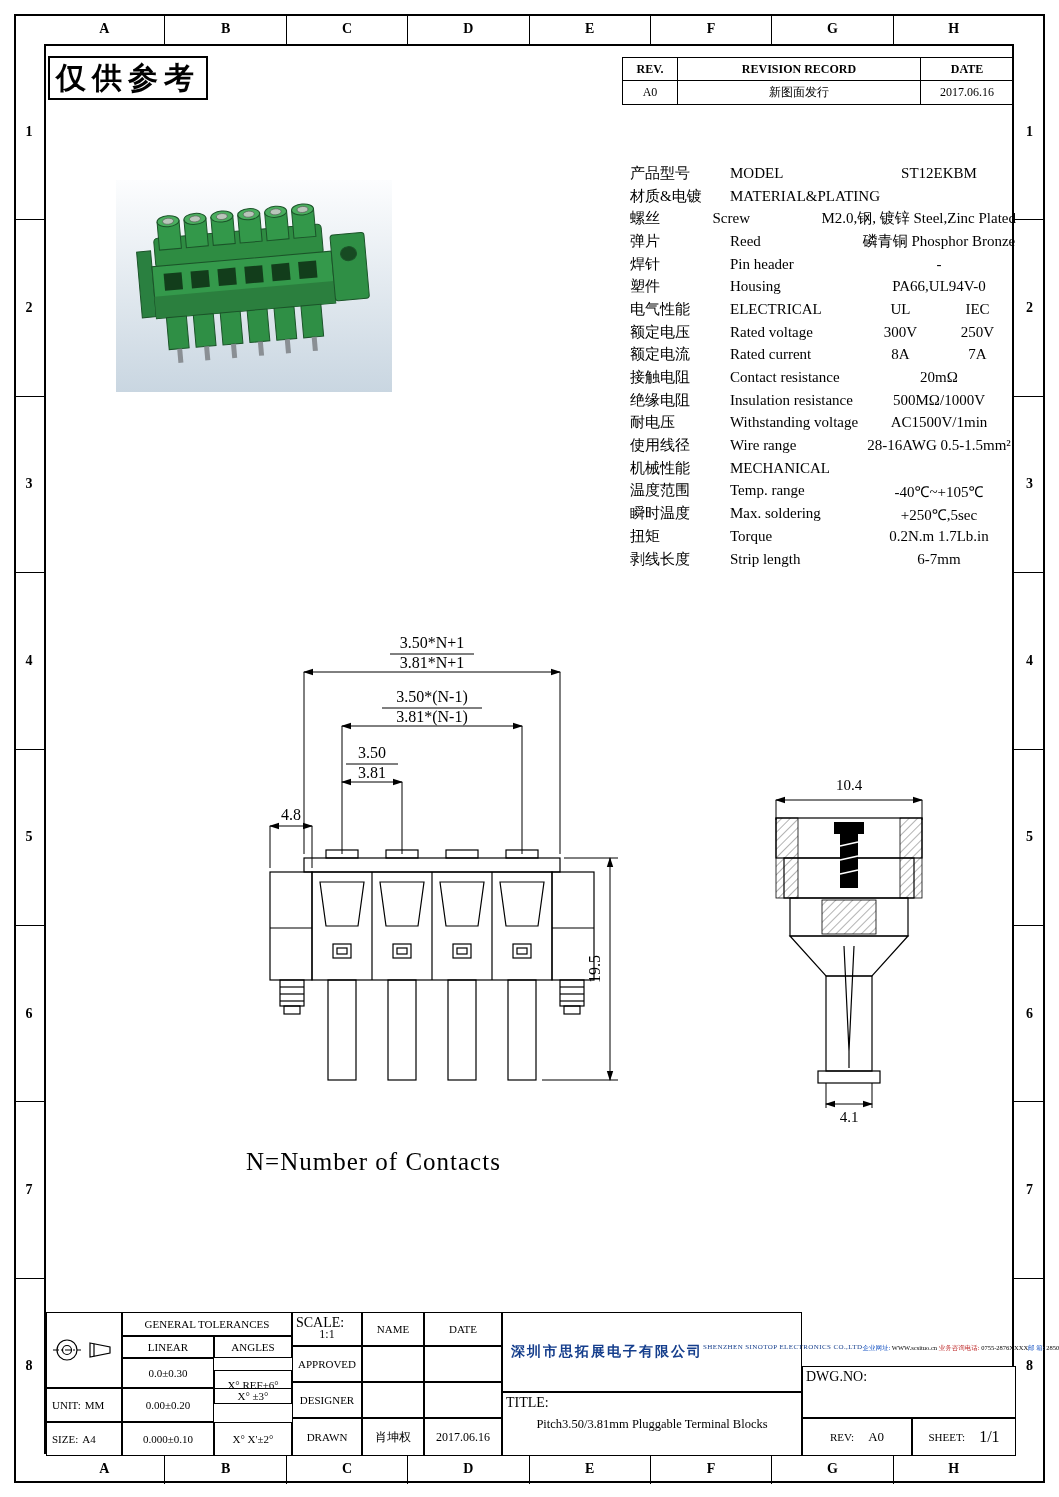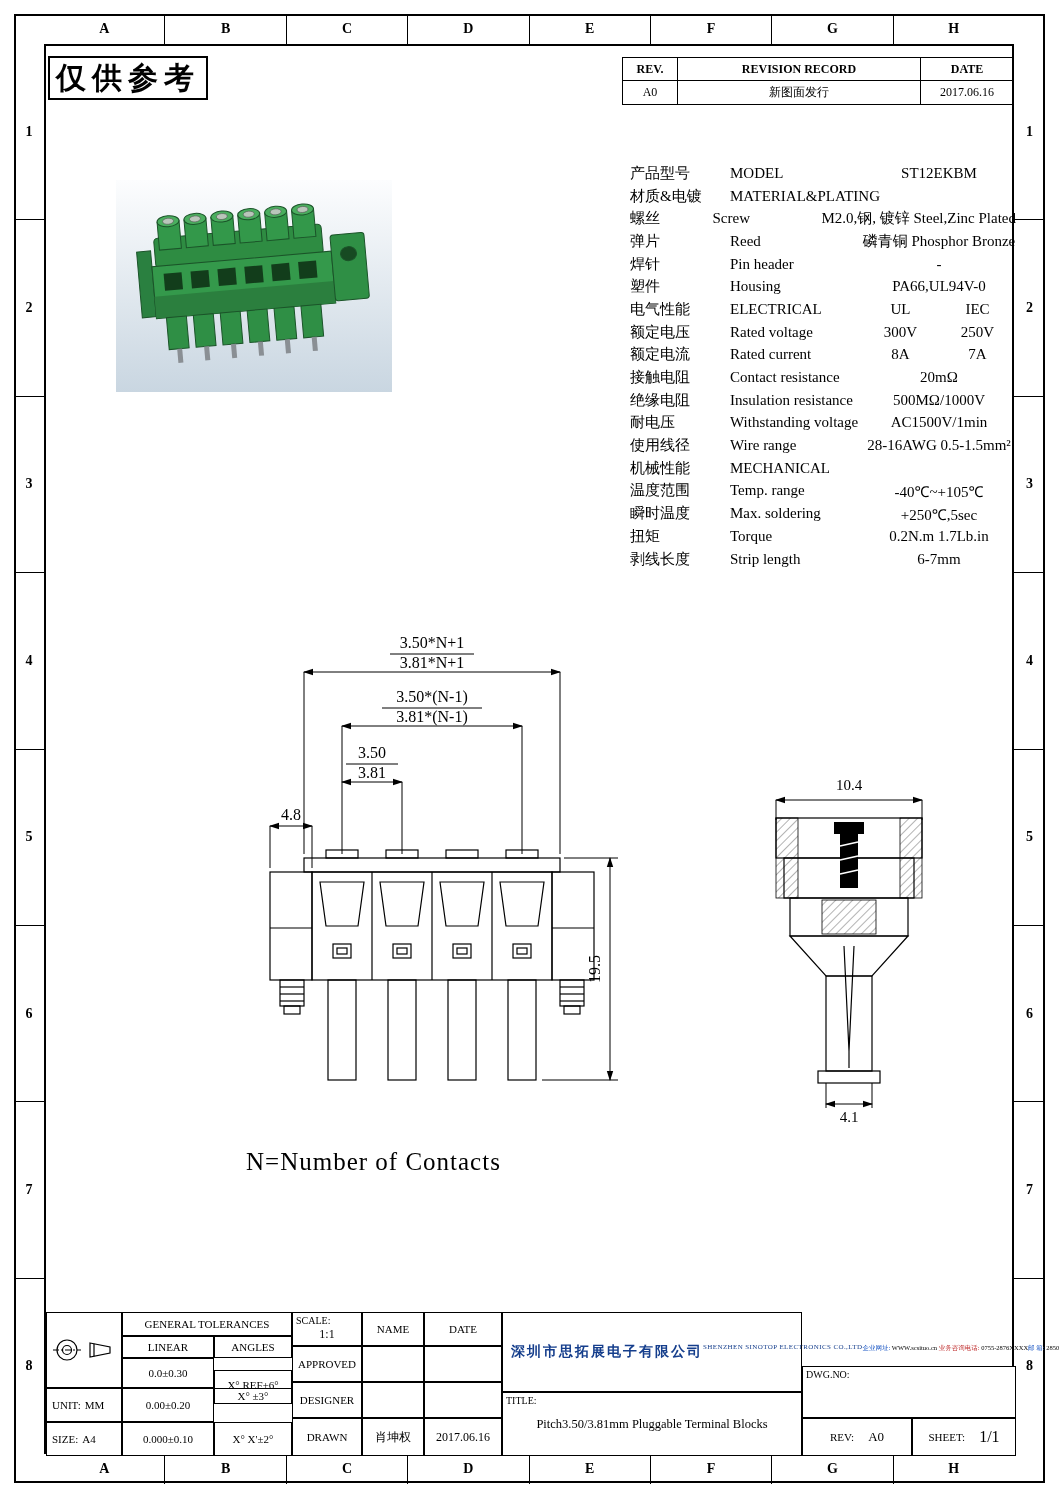--- a/index.html
+++ b/index.html
@@ -44,21 +44,21 @@
   .sv i:empty{display:none}
   
   .front{position:absolute;left:196px;top:582px}
   .side{position:absolute;left:718px;top:730px}
   svg text{font-family:"Liberation Serif",serif}
   .note{position:absolute;left:200px;top:1102px;font-size:25px;letter-spacing:1px}
   
   .tb{position:absolute;left:0;top:1266px;width:970px;height:144px}
   .tb .cell{position:absolute;border:1px solid #000;display:flex;align-items:center;
             justify-content:center;font-size:12px;white-space:nowrap;background:#fff}
-  .tb .lab{position:absolute;left:3px;top:2px;font-size:10px}
+  .tb .lab{position:absolute;left:3px;top:2px;font-size:14px}
   .tb .col{flex-direction:column;justify-content:flex-end;padding-bottom:3px}
   .tb .small{font-size:11px}
   .tb .lft{justify-content:flex-start;padding-left:5px}
   .company{justify-content:flex-start !important;padding:3px 4px;gap:4px}
   .cwrap{display:flex;flex-direction:row;line-height:1.25}
   .cn-name{font-size:14px;font-weight:bold;color:#153e8c;letter-spacing:2px}
   .en-name{font-size:7px;color:#153e8c;letter-spacing:.4px}
   .contact{font-size:6.5px;line-height:9px;color:#000}
   .bl{color:#1a56c4}.rl{color:#c03030}
   .inline-pair{gap:14px}

